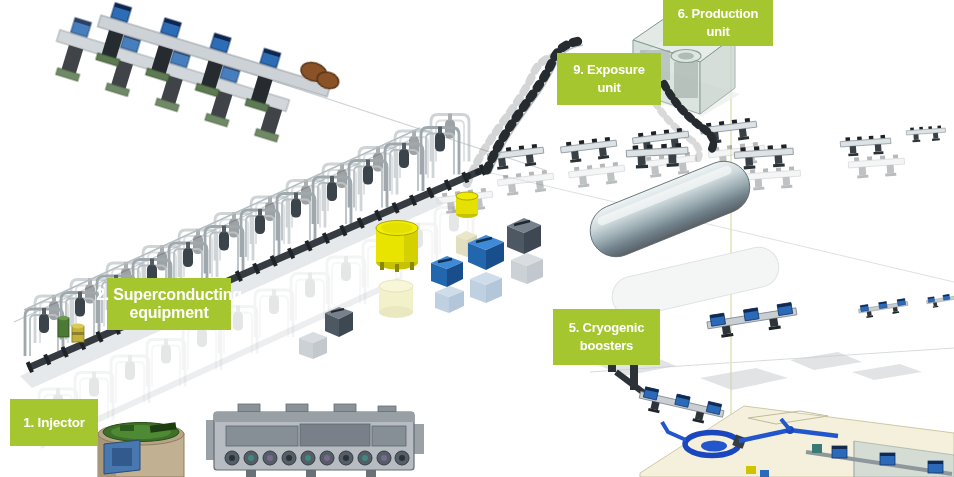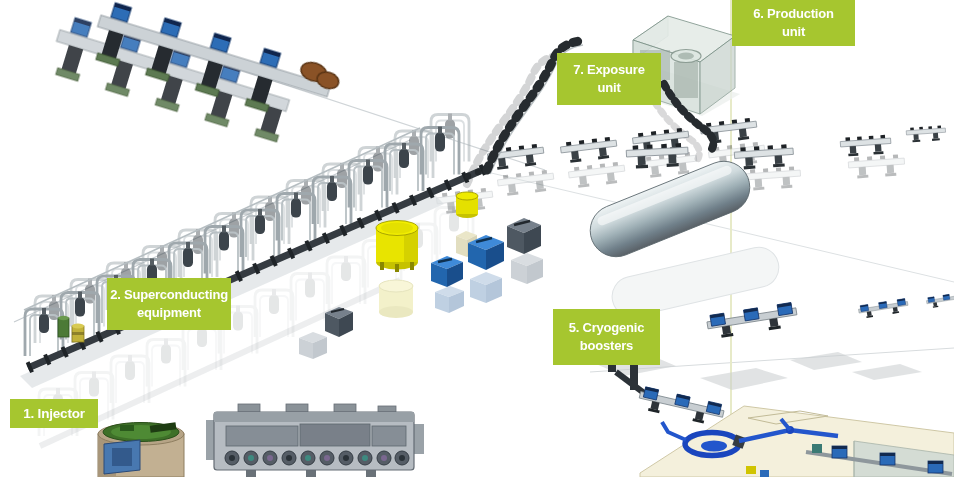--- a/index.html
+++ b/index.html
@@ -4,26 +4,26 @@
 <style>
   html,body{margin:0;padding:0;background:#ffffff;}
   .stage{position:relative;width:954px;height:477px;background:#ffffff;overflow:hidden;
          font-family:"Liberation Sans",sans-serif;}
   .stage svg{position:absolute;left:0;top:0;}
   .label{position:absolute;z-index:5;background:#a6c62f;color:#ffffff;
          font-weight:bold;font-size:13px;line-height:18px;letter-spacing:-0.2px;
          display:flex;flex-direction:column;justify-content:center;align-items:center;
          text-align:center;}
   .label span{display:block;white-space:nowrap;}
-  #label-1{left:10px;top:399px;width:88px;height:29px;font-size:13.5px;}
-  #label-2{left:107px;top:278px;width:124px;height:52px;font-size:13px;}
+  #label-1{left:10px;top:399px;width:88px;height:47px;font-size:13.5px;}
+  #label-2{left:107px;top:278px;width:124px;height:52px;font-size:16px;}
   #label-3{left:385px;top:113px;width:104px;height:50px;}
   #label-4{left:557px;top:53px;width:104px;height:52px;}
   #label-5{left:553px;top:265px;width:107px;height:56px;margin-top:44px;}
-  #label-6{left:732px;top:0;width:123px;height:46px;}
+  #label-6{left:663px;top:0;width:110px;height:46px;}
 </style>
 </head>
 <body>
 
 <div class="stage">
 
 <svg width="954" height="477" viewBox="0 0 954 477">
   <defs>
     <linearGradient id="metal" x1="0" y1="0" x2="0" y2="1">
       <stop offset="0" stop-color="#eef3f4"></stop>
@@ -362,21 +362,21 @@
 
 <div class="label" id="label-1">
   <span>1. Injector</span>
   <span></span>
 </div>
 <div class="label" id="label-2">
   <span>2. Superconducting</span>
   <span>equipment</span>
 </div>
 <div class="label" id="label-4">
-  <span>7. Exposure</span>
+  <span>9. Exposure</span>
   <span>unit</span>
 </div>
 <div class="label" id="label-5">
   <span>5. Cryogenic</span>
   <span>boosters</span>
 </div>
 <div class="label" id="label-6">
   <span>6. Production</span>
   <span>unit</span>
 </div>

